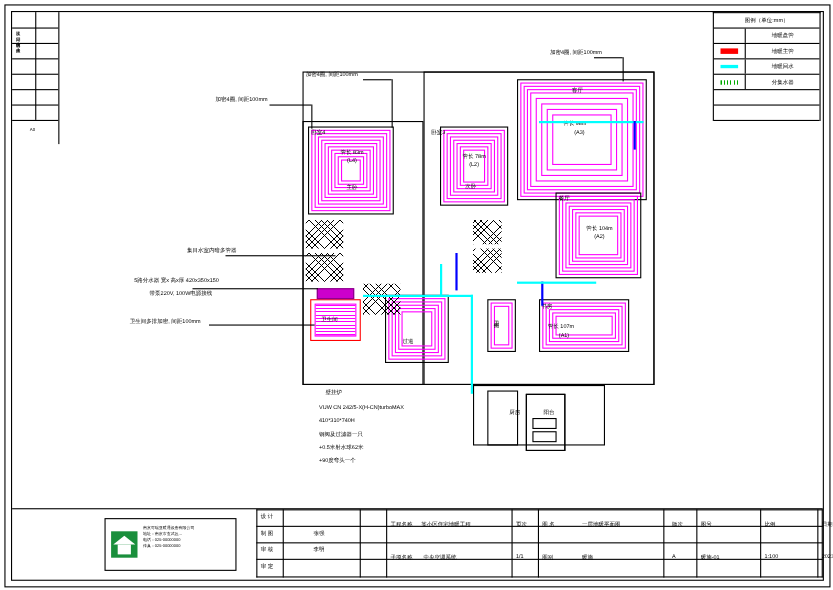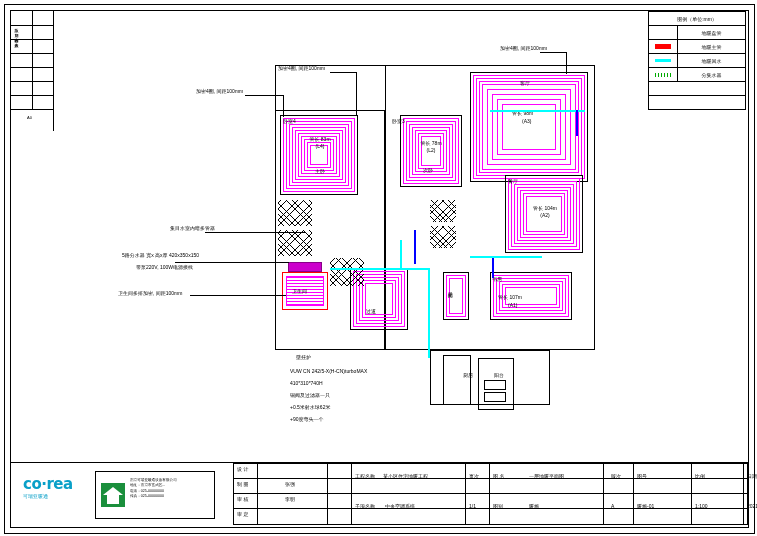--- a/index.html
+++ b/index.html
@@ -270,24 +270,20 @@
       <div class="lbl" style="left:290px;top:380px;">410*310*740H</div>
       <div class="lbl" style="left:290px;top:392px;">铜阀及过滤器一只</div>
       <div class="lbl" style="left:290px;top:404px;">+0.5米射水球62米</div>
       <div class="lbl" style="left:290px;top:416px;">+90度弯头一个</div>
     </div>
 
   </div>
 
   <div class="tb">
 
-    <div class="logo" style="left:12px;top:12px;">
-      <div class="logo-text">co·rea</div>
-      <div class="logo-sub">可瑞亚暖通</div>
-    </div>
 
     <div class="logo-box" style="left:84px;top:8px;height:46px;bottom:auto;">
       <svg width="26" height="26" viewBox="0 0 26 26" style="position:absolute;left:4px;top:10px;">
         <rect x="1" y="1" width="24" height="24" fill="#1a8f3c"></rect>
         <polygon points="13,5 23,13 3,13" fill="#ffffff"></polygon>
         <rect x="7" y="13" width="12" height="9" fill="#ffffff"></rect>
       </svg>
       <div class="co-addr" style="left:34px;top:6px;position:absolute;">
         <div>南京可瑞亚暖通设备有限公司</div>
         <div>地址：南京市玄武区...</div>

